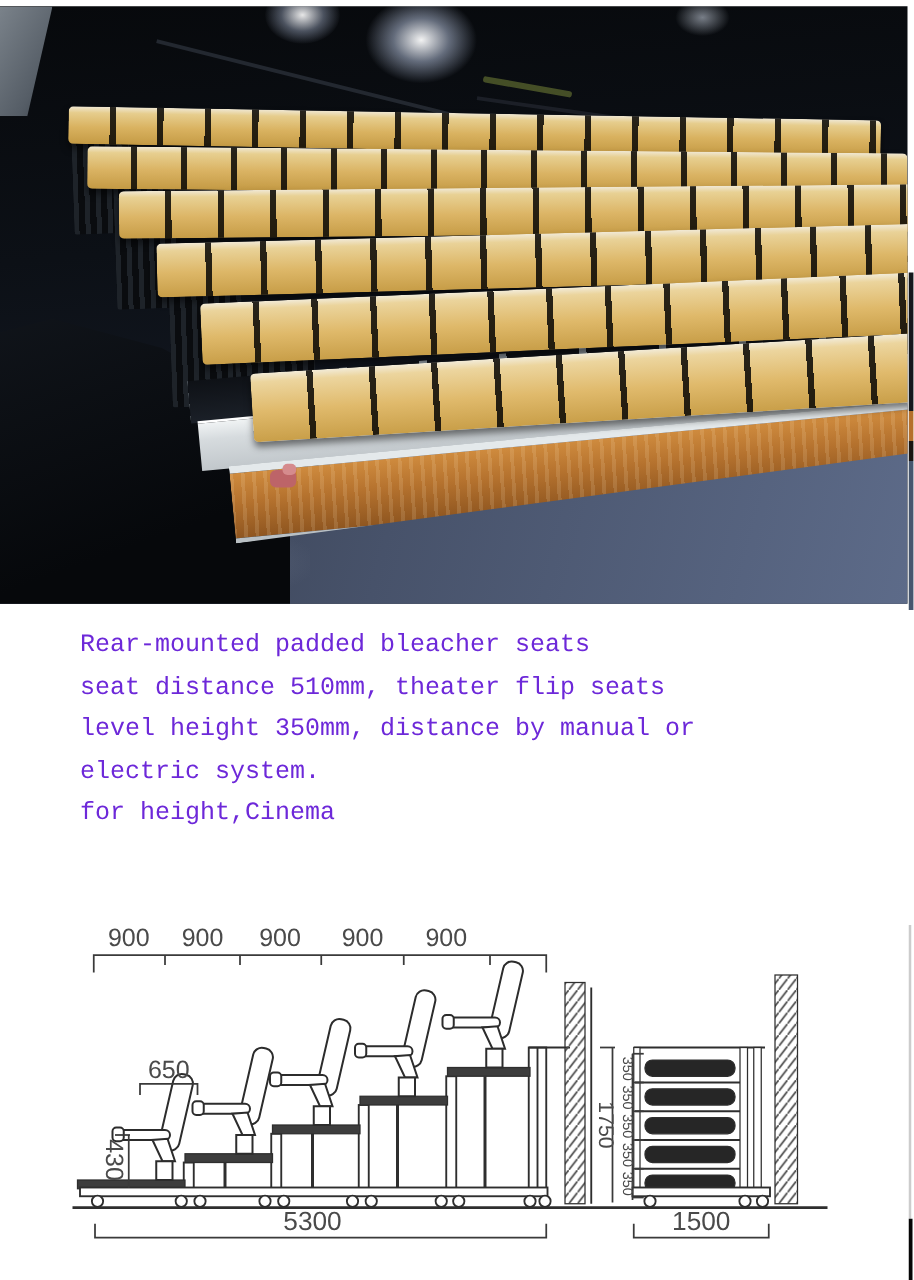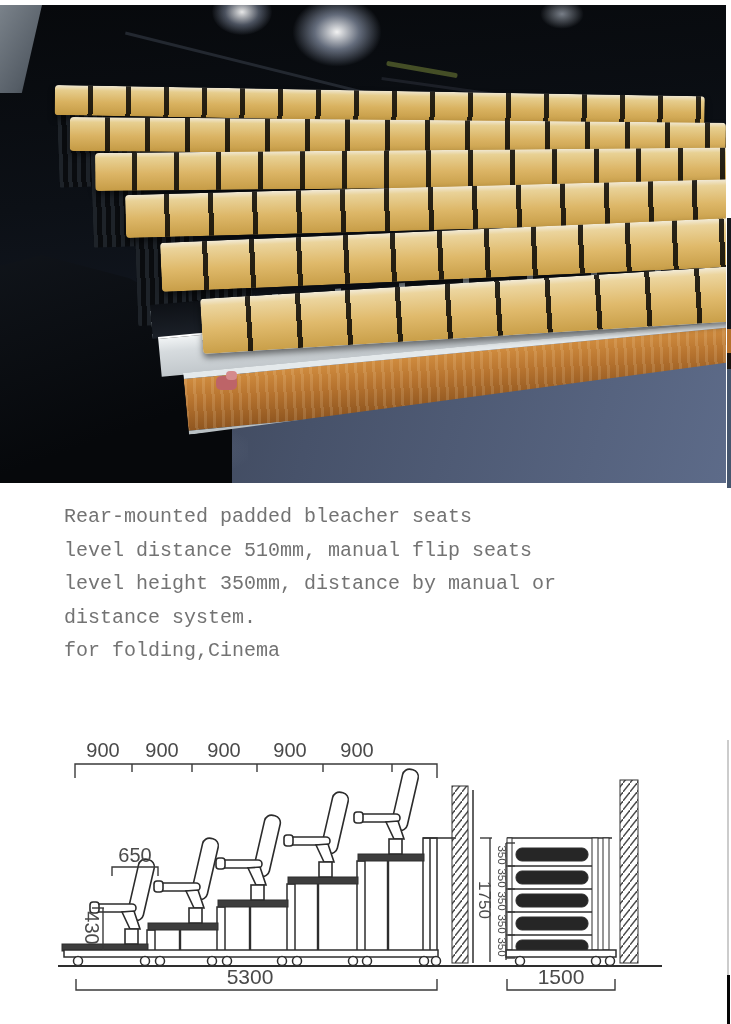--- a/index.html
+++ b/index.html
@@ -75,21 +75,21 @@
 
   
   .sliver{position:absolute;left:727px;top:218px;width:4px;height:270px;
           background:linear-gradient(180deg,#15181d 0,#15181d 41%,#b5702c 41%,#b5702c 50%,#1a1410 50%,#1a1410 56%,#46566e 56%,#46566e 100%);}
   .edge-gray{position:absolute;left:727px;top:740px;width:2px;height:235px;background:#cccccc;}
   .edge-black{position:absolute;left:727px;top:975px;width:3px;height:49px;background:#050505;}
 
   
   .desc{position:absolute;left:64px;top:500px;width:600px;
         font-family:"Liberation Mono","DejaVu Sans Mono",monospace;
-        font-size:20px;line-height:33.6px;color:#737373;letter-spacing:0px;white-space:nowrap;}
+        font-size:20px;line-height:33.6px;color:#6d28d9;letter-spacing:0px;white-space:nowrap;}
 
   
   .diagram{position:absolute;left:0;top:714px;width:731px;height:310px;}
   .dimtxt{font-family:"Liberation Sans",sans-serif;fill:#4a4a4a;}
 </style>
 </head>
 <body>
 
 <div class="page">
 
@@ -121,24 +121,24 @@
     <div class="row w5"></div>
     <div class="row w6"></div>
   </div>
 
   <div class="sliver"></div>
   <div class="edge-gray"></div>
   <div class="edge-black"></div>
 
   <div class="desc">
     <div>Rear-mounted padded bleacher seats</div>
-    <div>level distance 510mm, manual flip seats</div>
+    <div>seat distance 510mm, theater flip seats</div>
     <div>level height 350mm, distance by manual or</div>
-    <div>distance system.</div>
-    <div>for folding,Cinema</div>
+    <div>electric system.</div>
+    <div>for height,Cinema</div>
   </div>
 
   <svg class="diagram" viewBox="0 714 731 310" width="731" height="310" xmlns="http://www.w3.org/2000/svg">
     <defs>
       <pattern id="hatch" width="7" height="9" patternUnits="userSpaceOnUse">
         <path d="M0,9 L7,0" stroke="#4a4a4a" stroke-width="1.4" fill="none"></path>
       </pattern>
       <g id="seat-profile" stroke="#2c2c2c" stroke-width="1.6" fill="#ffffff">
         <rect x="-6" y="-86" width="16" height="62" rx="7" transform="rotate(13 2 -24)"></rect>
         <rect x="-38" y="-40" width="42" height="8" rx="4"></rect>

